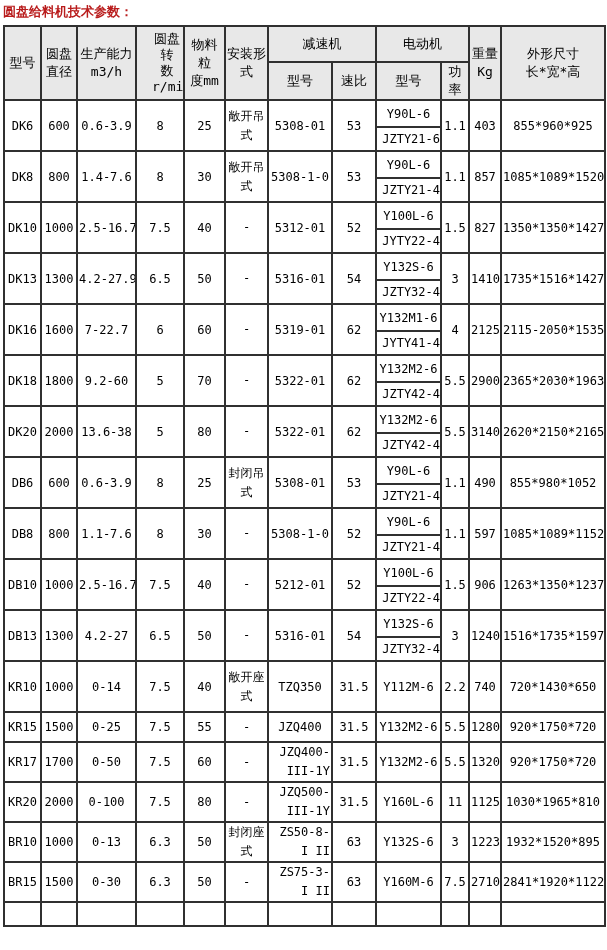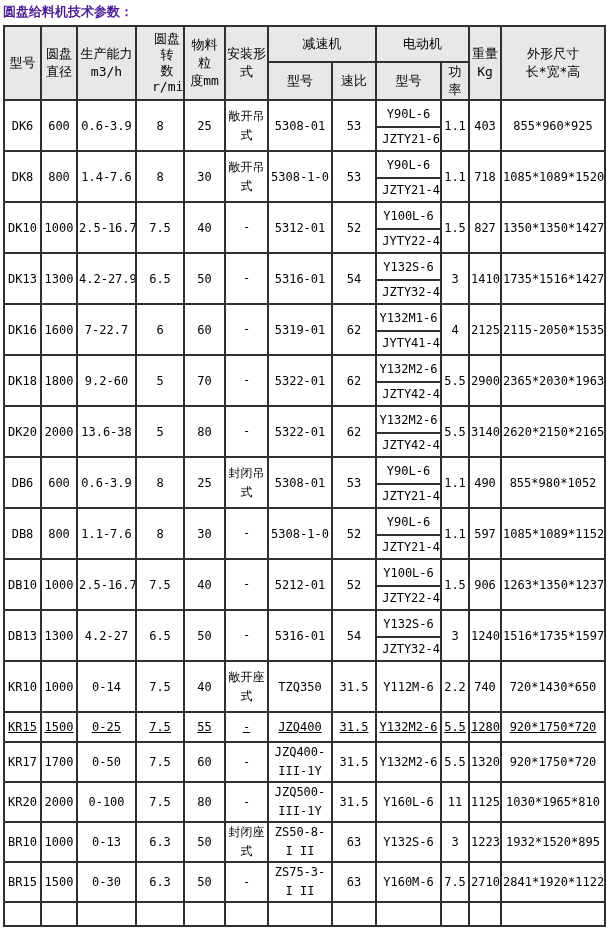--- a/index.html
+++ b/index.html
@@ -12,21 +12,21 @@
   html, body { margin: 0; padding: 0; }
   body {
     width: 607px; height: 950px; overflow: hidden;
     background: #ffffff;
     font-family: "DejaVu Sans Mono", "Liberation Mono", monospace;
     color: var(--text);
   }
   .screen { width: 607px; height: 950px; overflow: hidden; padding: 4px 0 0 2px; }
   .title {
     font-family: "DejaVu Sans", "Liberation Sans", sans-serif;
-    font-size: 13px; font-weight: bold; color: #4c1d95;
+    font-size: 13px; font-weight: bold; color: #b91c1c;
     margin: 0 0 5px 1px; line-height: 16px;
   }
   table.specs {
     border-collapse: collapse;
     table-layout: fixed;
     margin-left: 1px;
     width: 601px;
   }
   .specs th, .specs td {
     border: 2px solid var(--border);
@@ -43,25 +43,25 @@
   }
   .specs th div { line-height: 18px; }
   .specs th.tight div { line-height: 16px; padding-left: 14px; }
   .specs td {
     background: var(--cell-bg);
     font-size: 12px;
     line-height: 18px;
     white-space: nowrap;
   }
   .specs td.wrap { white-space: normal; line-height: 19px; }
-  .specs td.lines div { line-height: 19px; white-space: nowrap; }
+  .specs td.lines div { line-height: 19px; white-space: nowrap; text-align: right; }
   tr.hhead1 { height: 36px; }
   tr.hhead2 { height: 38px; }
   tr.h51 { height: 51px; }
-  tr.h30 { height: 30px; text-decoration: underline; }
+  tr.h30 { height: 30px; }
   tr.h49 { height: 37px; }
   tr.h24 { height: 24px; }
   td.motor-split { padding: 0; }
   .mstack { width: 100%; }
   .mstack > div {
     height: 23px; line-height: 23px;
     display: block; text-align: center; white-space: nowrap;
   }
   .mstack > div + div { border-top: 2px solid var(--border); text-align: right; }
 </style>
@@ -157,21 +157,21 @@
           <td class="wrap">敞开吊式</td>
           <td>5308-1-0</td>
           <td>53</td>
           <td class="motor-split">
             <div class="mstack">
               <div>Y90L-6</div>
               <div>JZTY21-4</div>
             </div>
           </td>
           <td>1.1</td>
-          <td>718</td>
+          <td>857</td>
           <td>1085*1089*1520</td>
         </tr>
         <tr class="h51">
           <td>DK10</td>
           <td>1000</td>
           <td>2.5-16.7</td>
           <td>7.5</td>
           <td>40</td>
           <td class="wrap">-</td>
           <td>5312-01</td>

